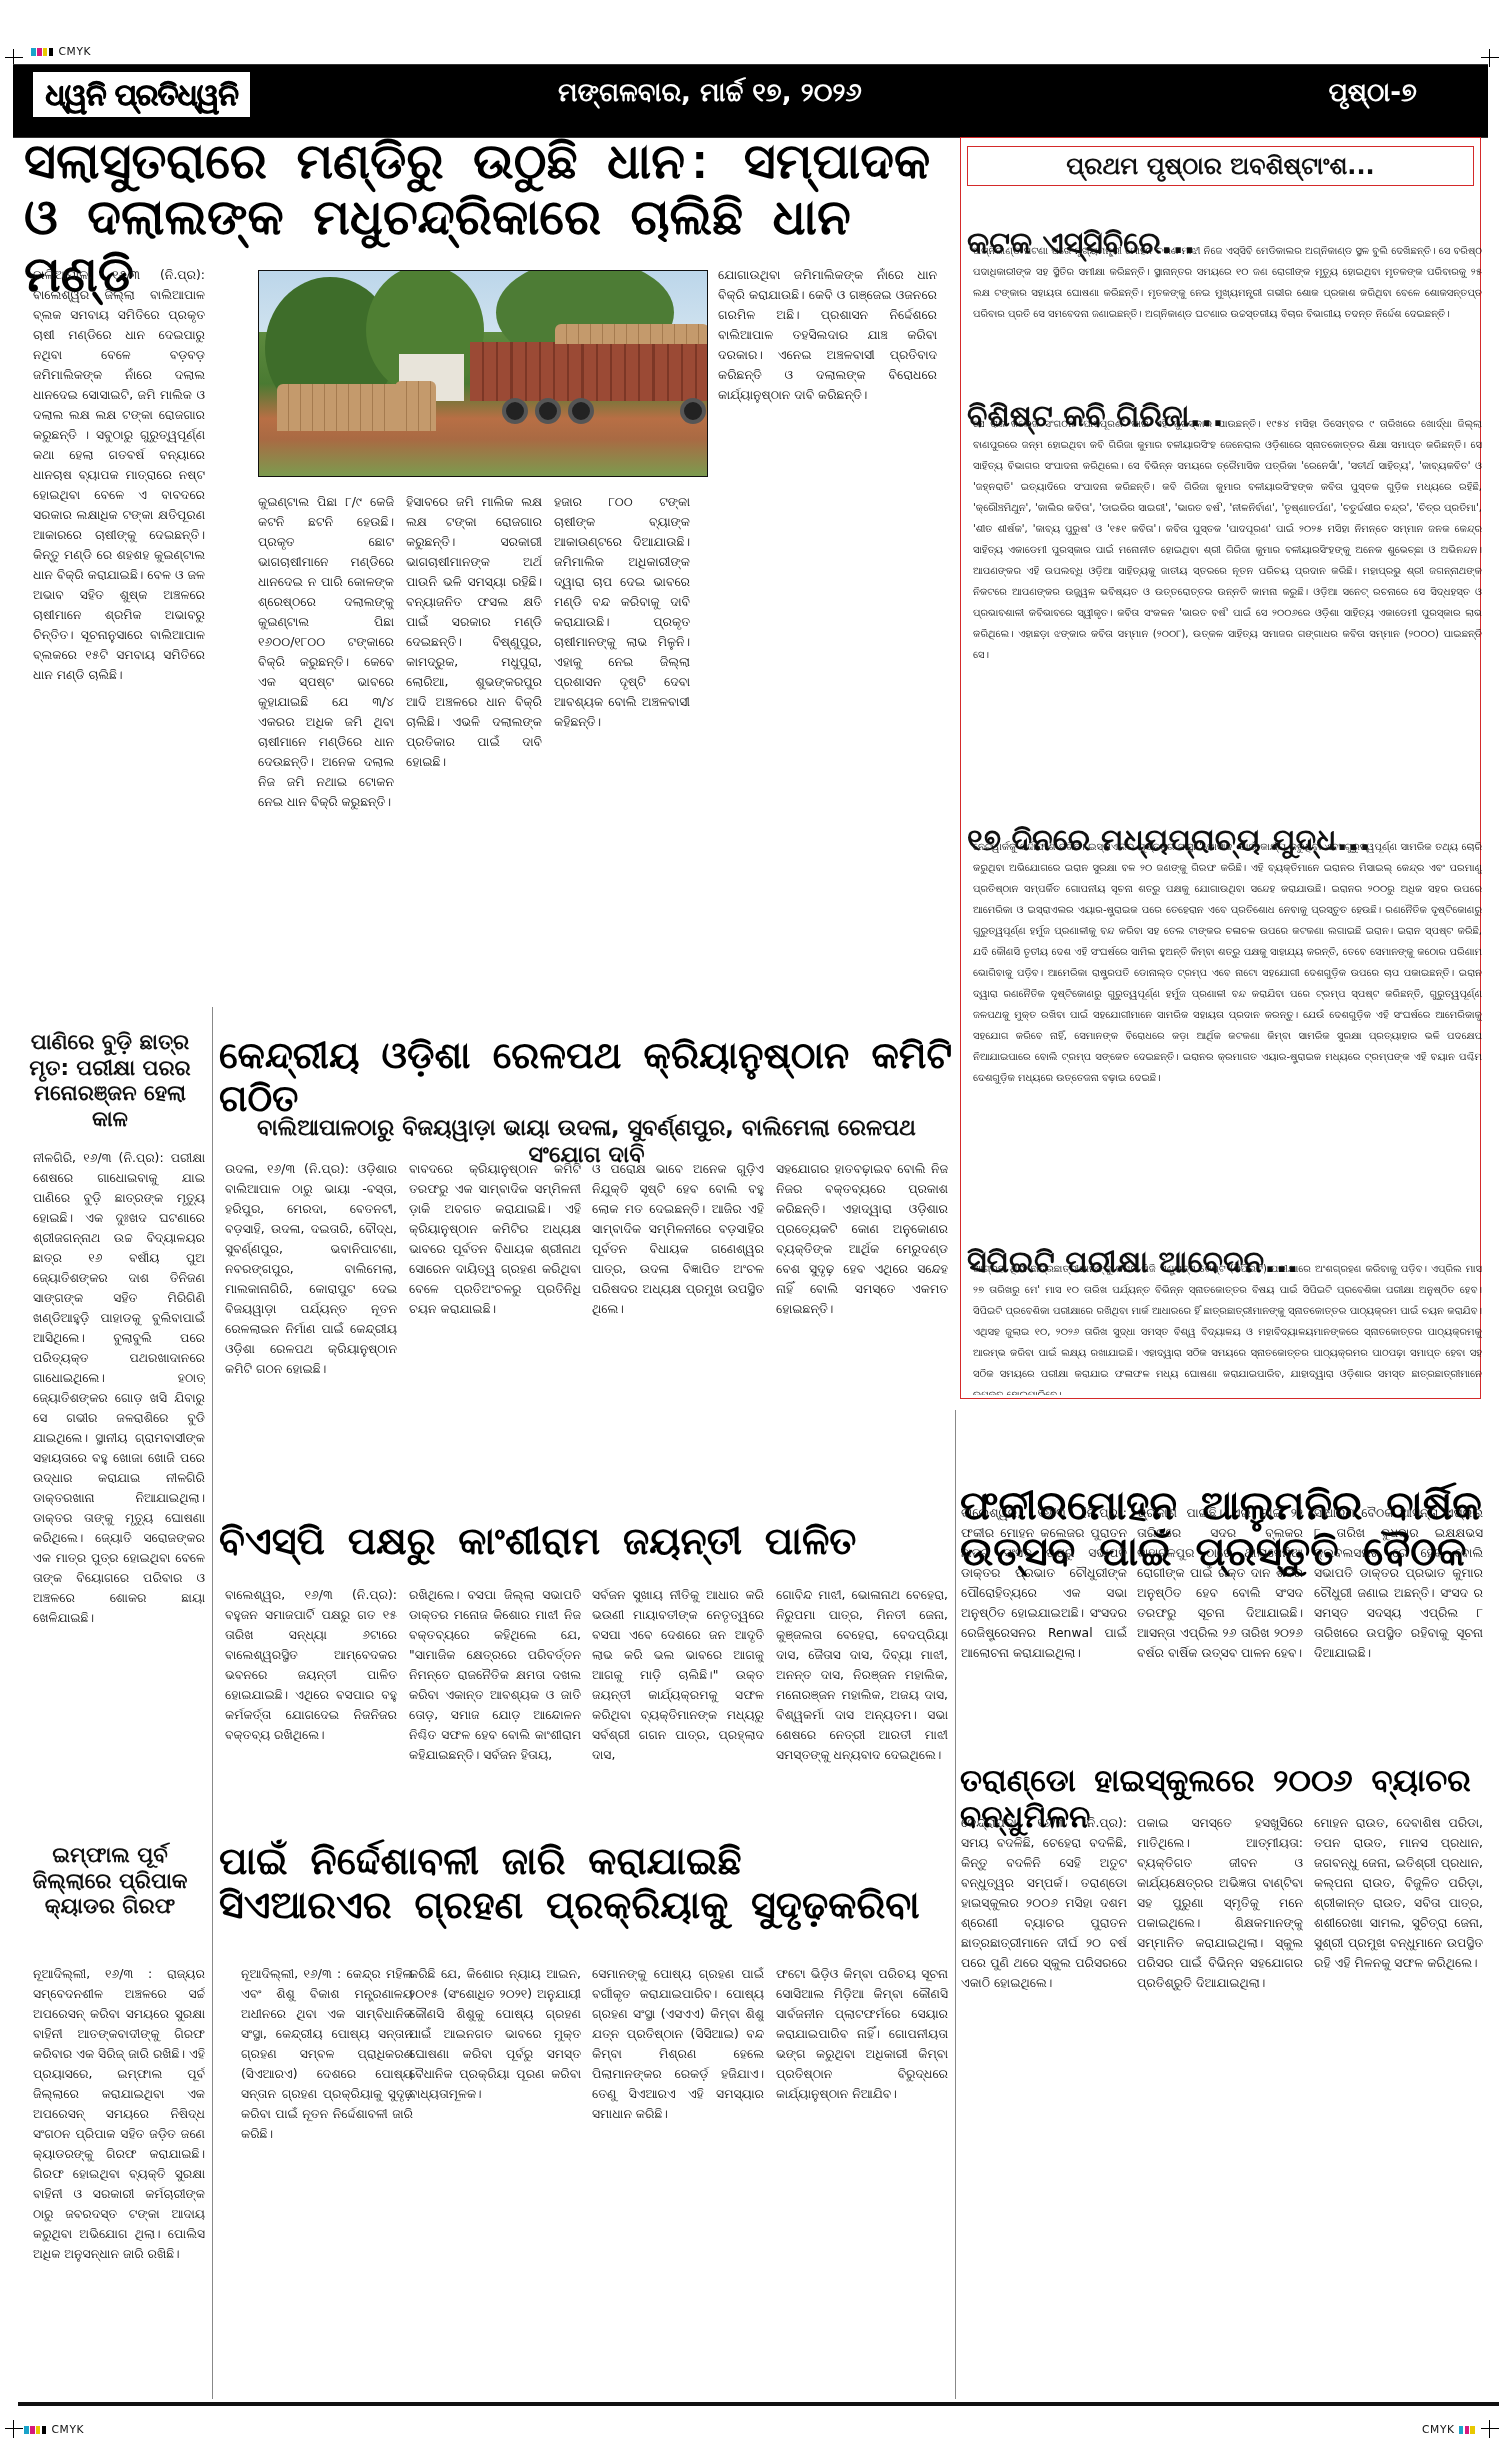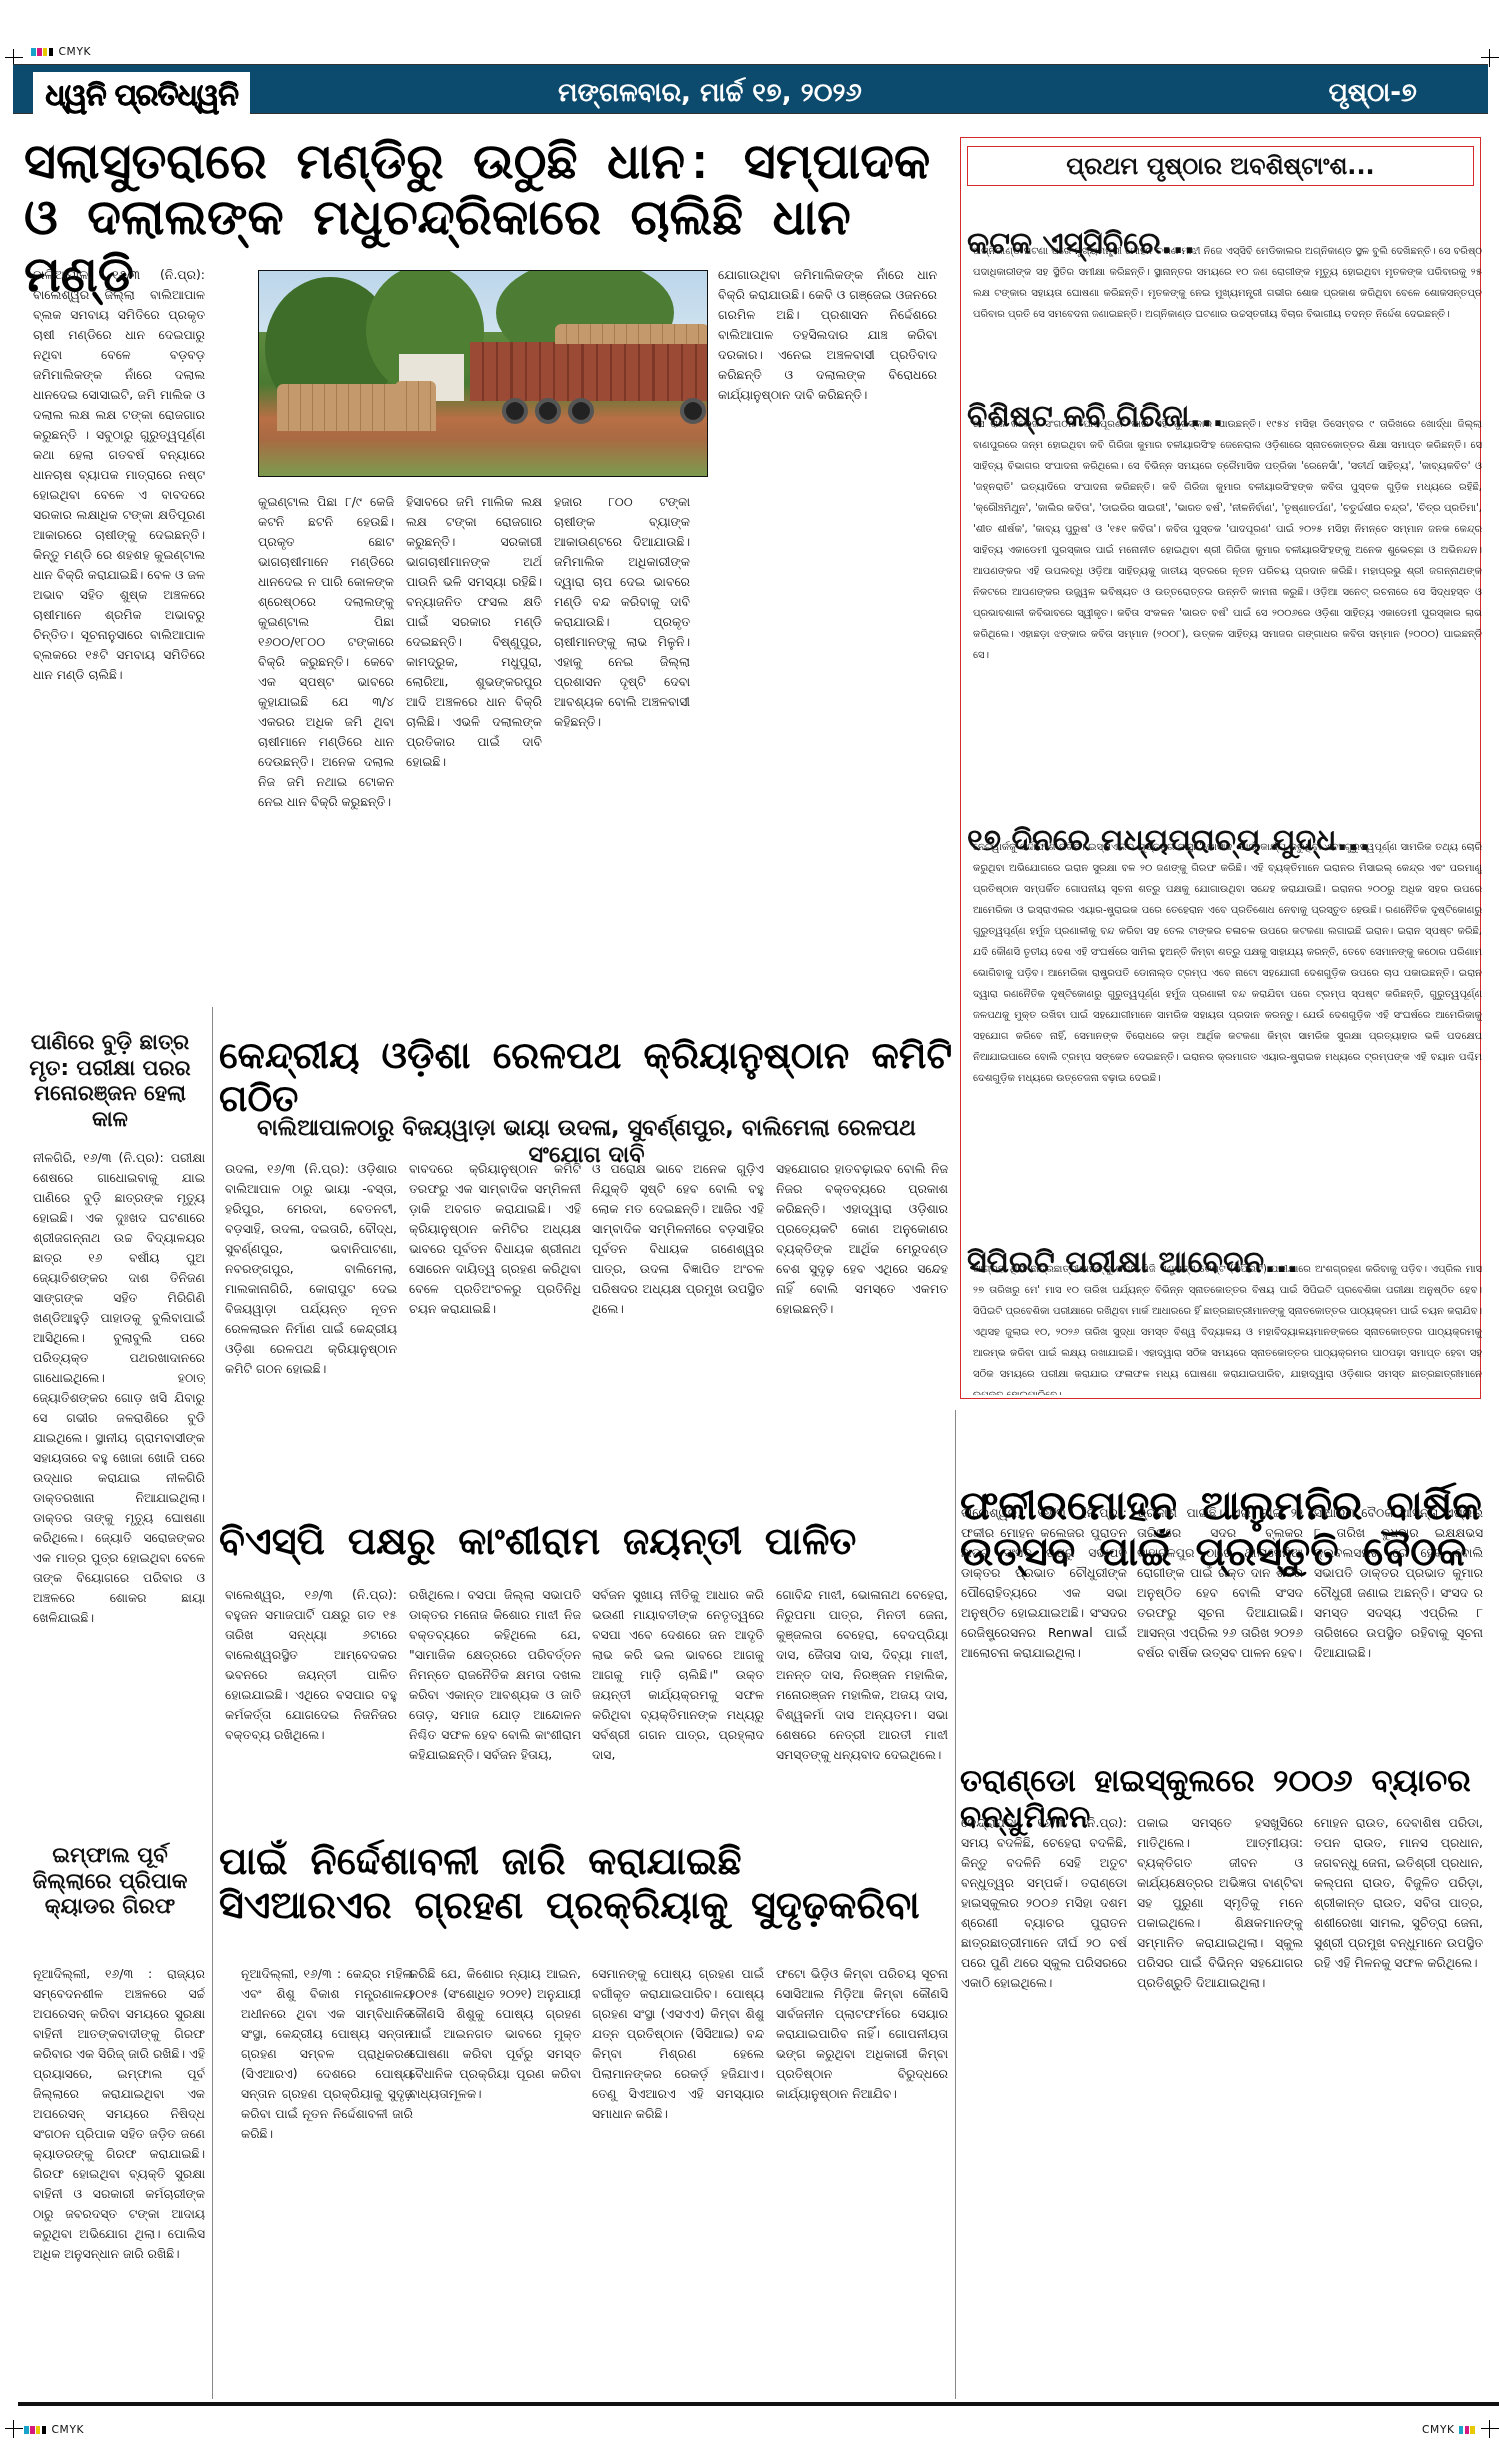--- a/index.html
+++ b/index.html
@@ -4,21 +4,21 @@
 <style>
   * { box-sizing: border-box; margin: 0; padding: 0; }
   body { width: 1500px; height: 2462px; background: #fff; position: relative; overflow: hidden;
          font-family: "DejaVu Sans", sans-serif; color: #111; }
   .reg-mark { position: absolute; width: 18px; height: 18px; }
   .reg-mark::before { content: ""; position: absolute; left: 0; top: 8.3px; width: 18px; height: 1.2px; background: #000; }
   .reg-mark::after { content: ""; position: absolute; left: 8.3px; top: 0; width: 1.2px; height: 18px; background: #000; }
   .cmyk { position: absolute; font-size: 10.7px; letter-spacing: 0.6px; }
   .swatch { display: inline-block; width: 4.7px; height: 8.3px; margin-right: 1.2px; vertical-align: middle; }
 
-  .masthead { position: absolute; left: 13px; top: 64px; width: 1475px; height: 50px; background: #0c4a6e;
+  .masthead { position: absolute; left: 13px; top: 64px; width: 1475px; height: 74px; background: #000000;
               border-top: 1.8px solid #333; border-bottom: 1.8px solid #333; }
   .logo { position: absolute; left: 20px; top: 7.1px; width: 217px; height: 45px; background: #fff;
           display: flex; align-items: center; justify-content: center; }
   .logo span { font-family: "DejaVu Sans", sans-serif; font-weight: 900; font-size: 30px; color: #000;
                -webkit-text-stroke: 0.6px #000; text-shadow: 1.2px 1.2px 0 #fff, -1.2px -1.2px 0 #fff; letter-spacing: -1.2px; }
   .mast-date { position: absolute; left: 545px; top: 12px; color: #fff; font-weight: bold; font-size: 26px; }
   .mast-page { position: absolute; right: 71px; top: 12px; color: #fff; font-weight: bold; font-size: 26px; }
 
   .headline { position: absolute; font-family: Liberation Mono, monospace; font-weight: bold; color: #000;
               text-align: left; line-height: 1.15; }

